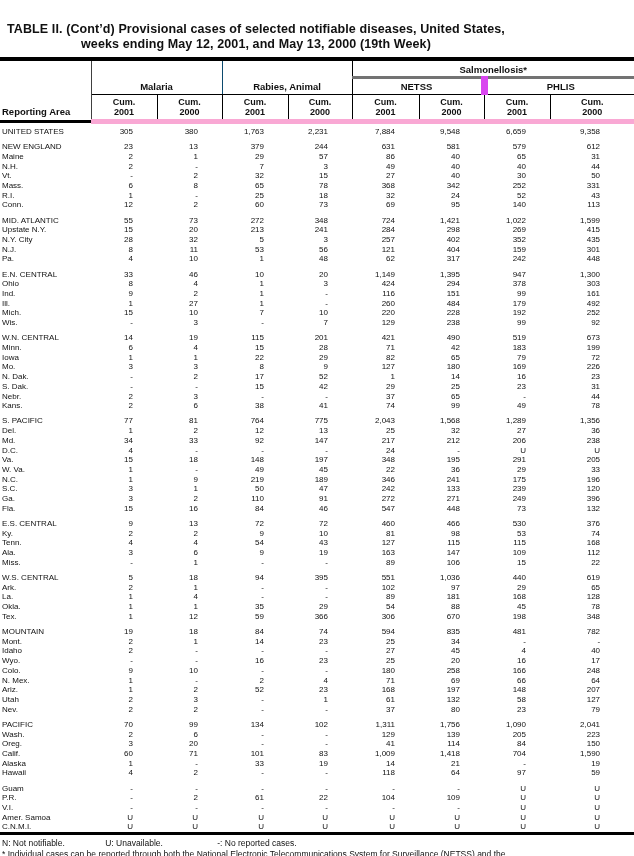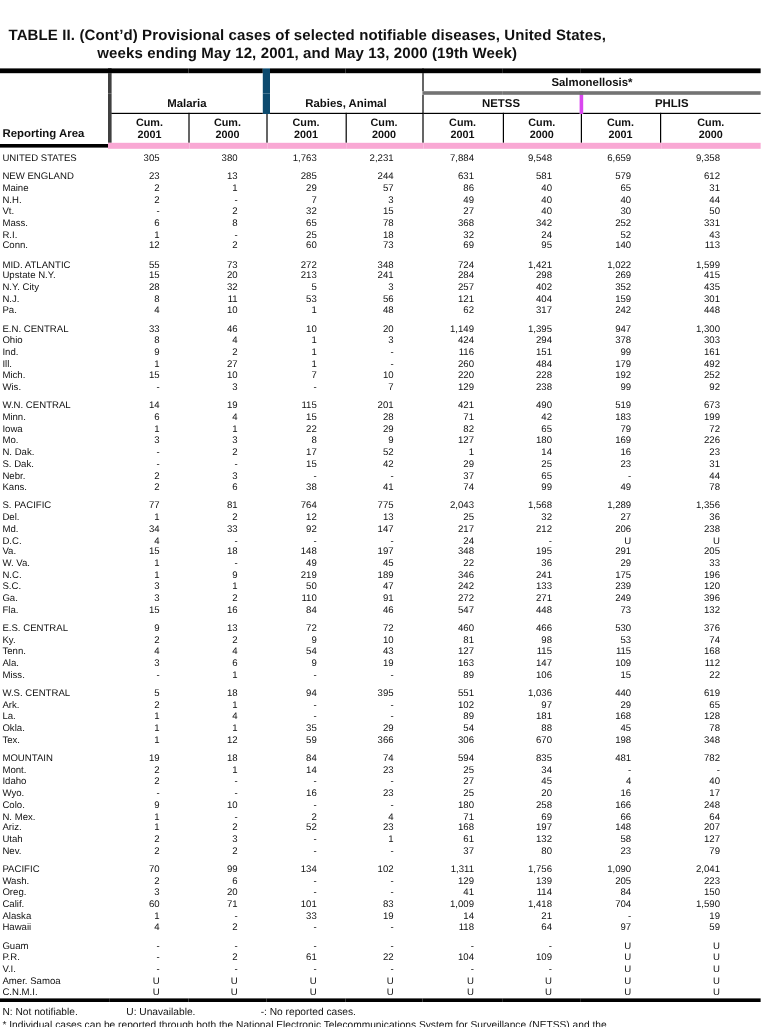--- a/index.html
+++ b/index.html
@@ -37,36 +37,36 @@
     vertical-align: bottom;
     text-align: center;
     font-size: 9px;
     line-height: 10px;
   }
   th.ra-header {
     text-align: left;
     vertical-align: bottom;
     padding: 0 0 3px 2px;
     font-size: 9.5px;
-    border-right: 3px solid #404040;
+    border-right: 1px solid #404040;
     border-bottom: 3px solid #000;
   }
   th.group-cell {
     padding-bottom: 2px;
     border-bottom: 1px solid #000;
     font-size: 9.5px;
   }
-  th.group-malaria { border-right: 6px solid #0c4a6e; }
+  th.group-malaria { border-right: 1px solid #0c4a6e; }
   th.group-rabies  { border-right: 1px solid #000; }
   th.spanner-cell {
     padding: 4px 0 1px 0;
     border-bottom: 3px solid #737373;
     font-size: 9.5px;
   }
-  th.group-netss { border-right: 3px solid #d946ef; padding-top: 3px; }
+  th.group-netss { border-right: 7px solid #d946ef; padding-top: 3px; }
   th.group-phlis { padding-top: 3px; }
   tr.subheader-row th {
     border-bottom: 5px solid #f9a8d4;
     padding: 2px 0 2px 0;
   }
   tr.subheader-row th.sub { border-left: 1px solid #000; }
 
   tbody td {
     padding: 0;
     font-size: 8px;
@@ -171,21 +171,21 @@
           <td class="num">2,231</td>
           <td class="num">7,884</td>
           <td class="num">9,548</td>
           <td class="num">6,659</td>
           <td class="num">9,358</td>
         </tr>
         <tr class="section-start">
           <td class="label">NEW ENGLAND</td>
           <td class="num">23</td>
           <td class="num">13</td>
-          <td class="num">285</td>
+          <td class="num">379</td>
           <td class="num">244</td>
           <td class="num">631</td>
           <td class="num">581</td>
           <td class="num">579</td>
           <td class="num">612</td>
         </tr>
         <tr>
           <td class="label">Maine</td>
           <td class="num">2</td>
           <td class="num">1</td>

